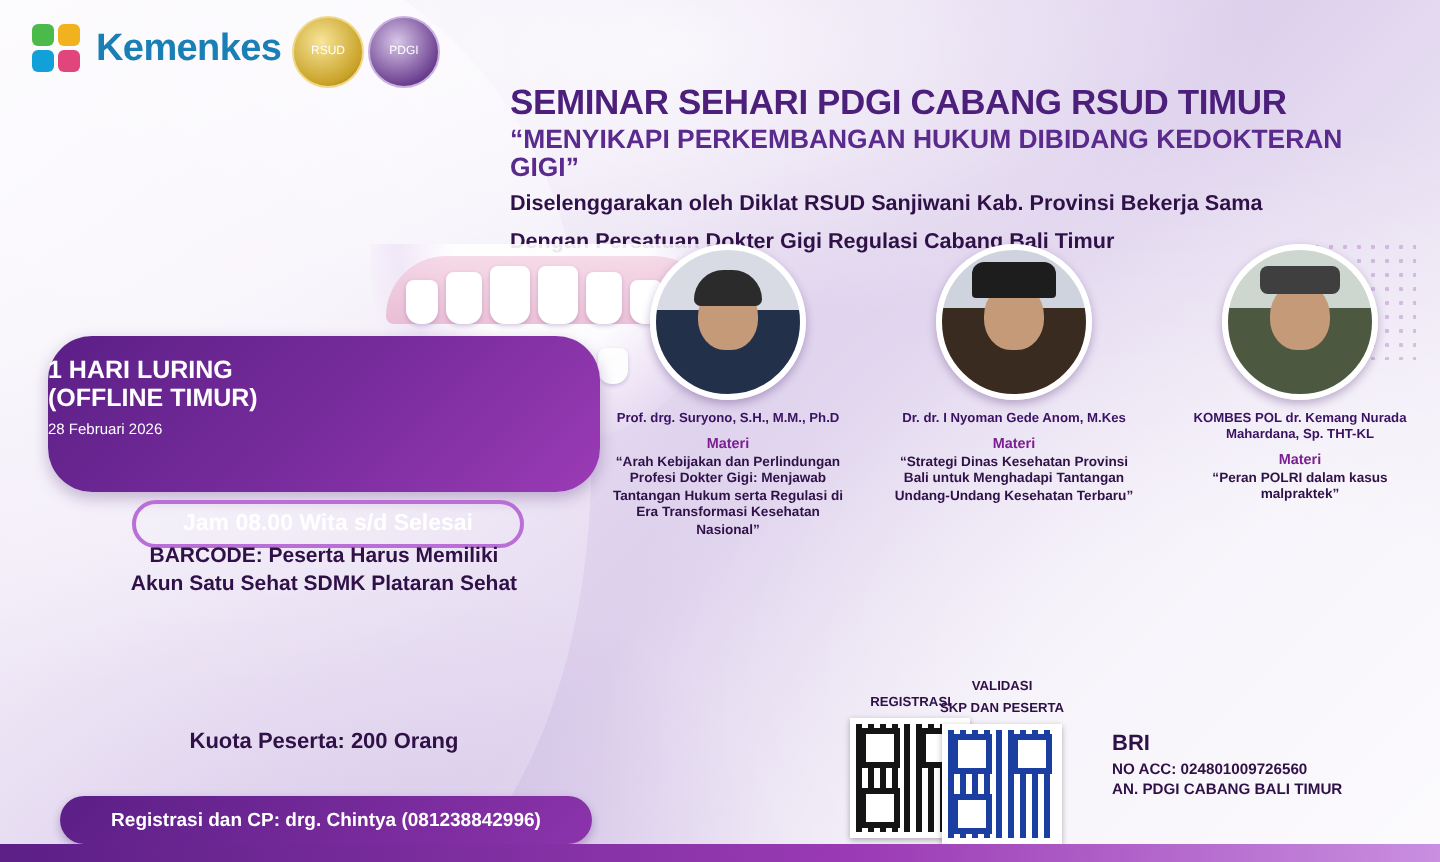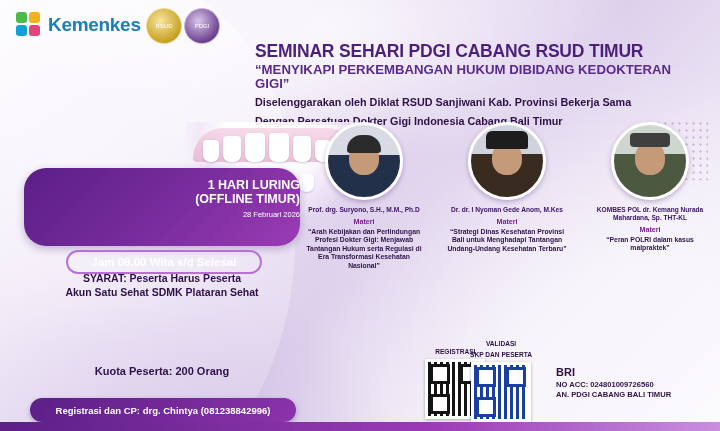--- a/index.html
+++ b/index.html
@@ -70,21 +70,21 @@
   .face{position:absolute;left:50%;top:16px;transform:translateX(-50%);width:30px;height:34px;border-radius:50% 50% 45% 45%;background:#c59a78;}
   .hair{position:absolute;left:50%;top:10px;transform:translateX(-50%);width:34px;height:18px;border-radius:18px 18px 4px 4px;background:#2b2b2b;}
   .cap{position:absolute;left:50%;top:8px;transform:translateX(-50%);width:40px;height:14px;border-radius:4px;background:#3f3f3f;}
   .udeng{position:absolute;left:50%;top:6px;transform:translateX(-50%);width:42px;height:18px;border-radius:6px 6px 2px 2px;background:#1d1d1d;}
   .spk .name{font-size:6.6px;font-weight:bold;color:#3a1263;margin-top:6px;line-height:1.2;}
   .spk .matlabel{font-size:7.2px;font-weight:bold;color:#7a1f8f;margin-top:3px;}
   .spk .materi{font-size:6.8px;font-weight:bold;color:#2f1148;margin-top:2px;line-height:1.25;padding:0 4px;}
 
   
   .panel{position:absolute;left:24px;width:276px;background:linear-gradient(135deg,#5b1f86,#7a2d9e 55%,#9b3bb5);
-         border-radius:22px;color:#fff;text-align:right;box-shadow:0 3px 8px rgba(60,20,100,.28);padding-left:13px;}
+         border-radius:22px;color:#fff;text-align:left;box-shadow:0 3px 8px rgba(60,20,100,.28);}
   .panel.p-class{top:168px;height:78px;padding-top:10px;box-sizing:border-box;}
   .p-class .l1{font-size:12.5px;font-weight:bold;line-height:1.15;}
   .p-class .l2{font-size:7.5px;margin-top:3px;}
   .jam{position:absolute;left:66px;top:218px;width:196px;height:24px;border:2px solid #b96fd6;border-radius:14px;
        background:rgba(255,255,255,0.06);display:flex;align-items:center;justify-content:center;
        font-size:11.5px;font-weight:bold;color:#fff;box-sizing:border-box;margin-top:32px;}
   .syarat{position:absolute;left:28px;top:272px;width:268px;text-align:center;color:#2f1148;}
   .syarat .a{font-size:10.5px;font-weight:bold;line-height:1.3;}
   .kuota{position:absolute;left:28px;top:337px;width:268px;text-align:center;font-size:11px;font-weight:bold;color:#2f1148;margin-top:28px;}
   .regcp{position:absolute;left:30px;top:398px;width:266px;height:24px;border-radius:13px;
@@ -139,21 +139,21 @@
     </div>
     <div class="seal s1">RSUD</div>
     <div class="seal s2">PDGI</div>
 
   </div>
 
   <div class="titleblock">
     <div class="t-main">SEMINAR SEHARI PDGI CABANG RSUD TIMUR</div>
     <div class="t-sub">“MENYIKAPI PERKEMBANGAN HUKUM DIBIDANG KEDOKTERAN GIGI”</div>
     <div class="t-desc">Diselenggarakan oleh Diklat RSUD Sanjiwani Kab. Provinsi Bekerja Sama</div>
-    <div class="t-desc">Dengan Persatuan Dokter Gigi Indonesia Cabang Bali Timur</div>
+    <div class="t-desc">Dengan Persatuan Dokter Gigi Regulasi Cabang Bali Timur</div>
   </div>
 
   <div class="mouth">
     <div class="lip"></div>
     <div class="gum"></div>
     <div class="tooth" style="left:18px;top:18px;width:16px;height:22px;"></div>
     <div class="tooth" style="left:38px;top:14px;width:18px;height:26px;"></div>
     <div class="tooth" style="left:60px;top:11px;width:20px;height:29px;"></div>
     <div class="tooth" style="left:84px;top:11px;width:20px;height:29px;"></div>
     <div class="tooth" style="left:108px;top:14px;width:18px;height:26px;"></div>
@@ -198,21 +198,21 @@
   </div>
 
   <div class="panel p-class">
     <div class="l1">1 HARI LURING</div>
     <div class="l1">(OFFLINE TIMUR)</div>
     <div class="l2">28 Februari 2026</div>
   </div>
   <div class="jam">Jam 08.00 Wita s/d Selesai</div>
 
   <div class="syarat">
-    <div class="a">SYARAT: Peserta Harus Peserta</div>
+    <div class="a">BARCODE: Peserta Harus Memiliki</div>
     <div class="a">Akun Satu Sehat SDMK Plataran Sehat</div>
   </div>
 
   <div class="kuota">Kuota Peserta: 200 Orang</div>
 
   <div class="regcp">Registrasi dan CP: drg. Chintya (081238842996)</div>
 
   <div class="qrbox qr-reg">
     <div class="qr-cap">REGISTRASI</div>
     <div class="qr">

